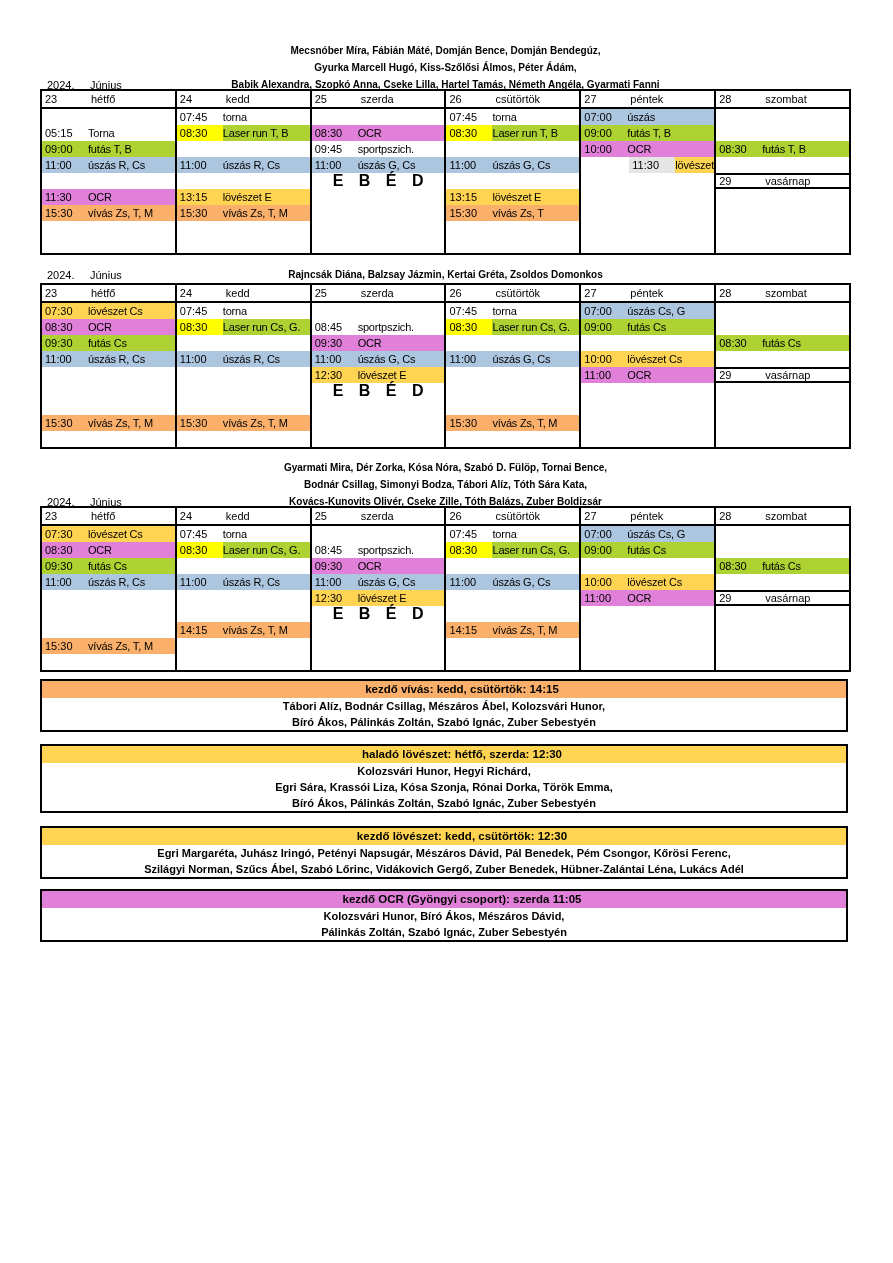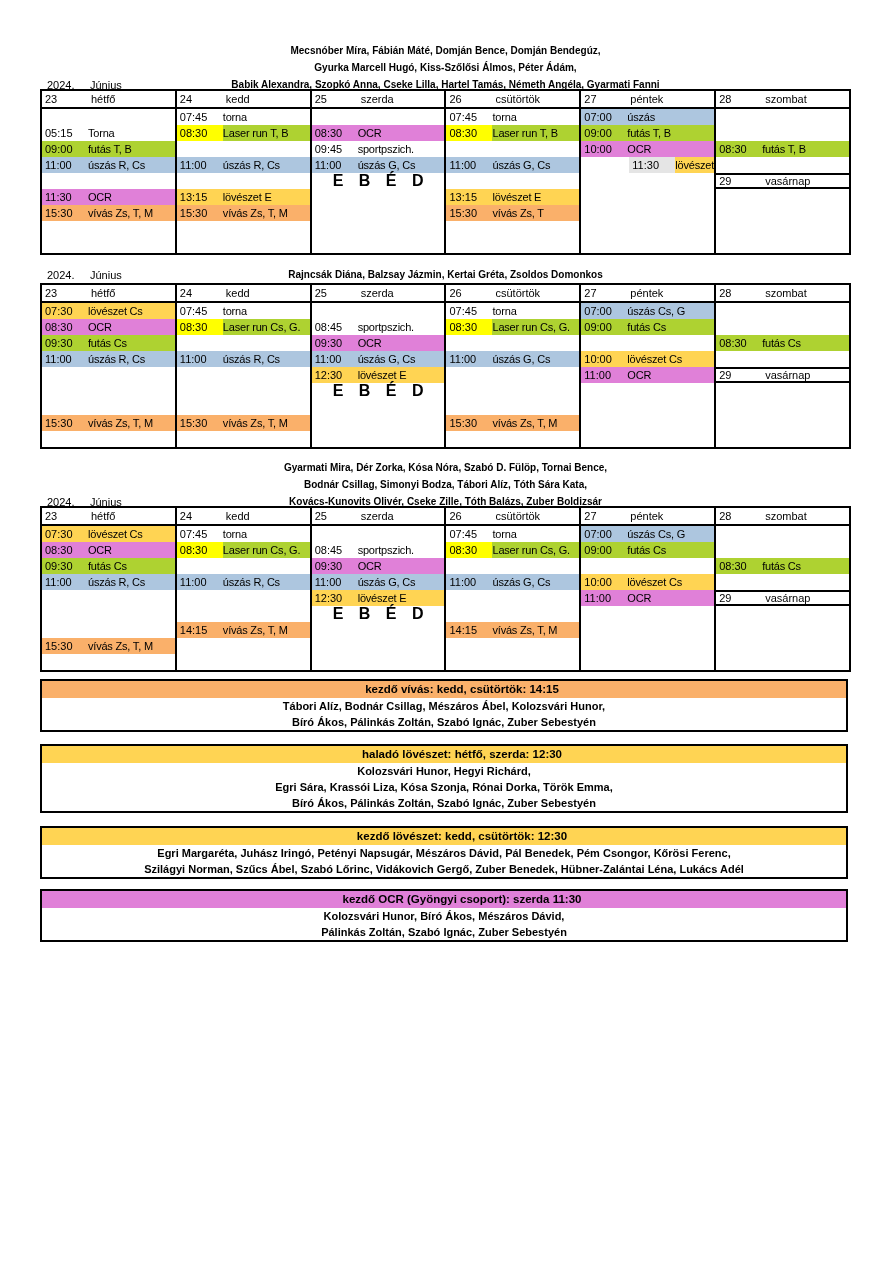--- a/index.html
+++ b/index.html
@@ -802,17 +802,17 @@
       <div class="b-line">Kolozsvári Hunor, Hegyi Richárd,</div>
       <div class="b-line">Egri Sára, Krassói Liza, Kósa Szonja, Rónai Dorka, Török Emma,</div>
       <div class="b-line">Bíró Ákos, Pálinkás Zoltán, Szabó Ignác, Zuber Sebestyén</div>
     </div>
     <div class="banner" style="top: 826px; height: 53px;">
       <div class="b-title" style="background: rgb(255, 212, 83);">kezdő lövészet: kedd, csütörtök: 12:30</div>
       <div class="b-line">Egri Margaréta, Juhász Iringó, Petényi Napsugár, Mészáros Dávid, Pál Benedek, Pém Csongor, Kőrösi Ferenc,</div>
       <div class="b-line">Szilágyi Norman, Szűcs Ábel, Szabó Lőrinc, Vidákovich Gergő, Zuber Benedek, Hübner-Zalántai Léna, Lukács Adél</div>
     </div>
     <div class="banner" style="top: 889px; height: 53px;">
-      <div class="b-title" style="background: rgb(224, 128, 216);">kezdő OCR (Gyöngyi csoport): szerda 11:30</div>
+      <div class="b-title" style="background: rgb(224, 128, 216);">kezdő OCR (Gyöngyi csoport): szerda 11:05</div>
       <div class="b-line">Kolozsvári Hunor, Bíró Ákos, Mészáros Dávid,</div>
       <div class="b-line">Pálinkás Zoltán, Szabó Ignác, Zuber Sebestyén</div>
     </div>
   </div>
 
 </body></html>

